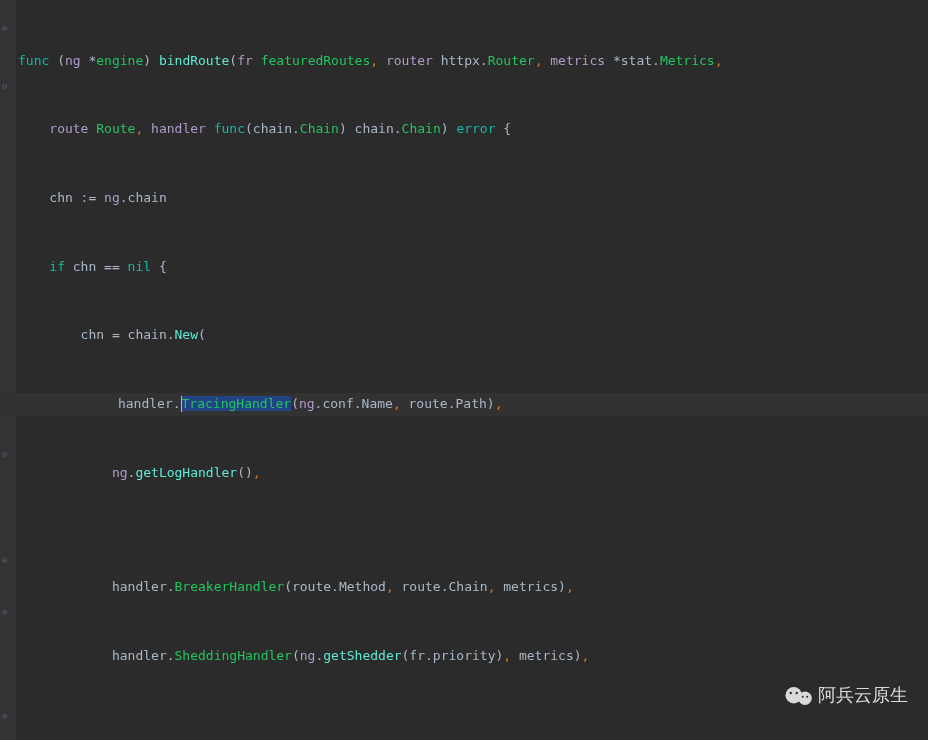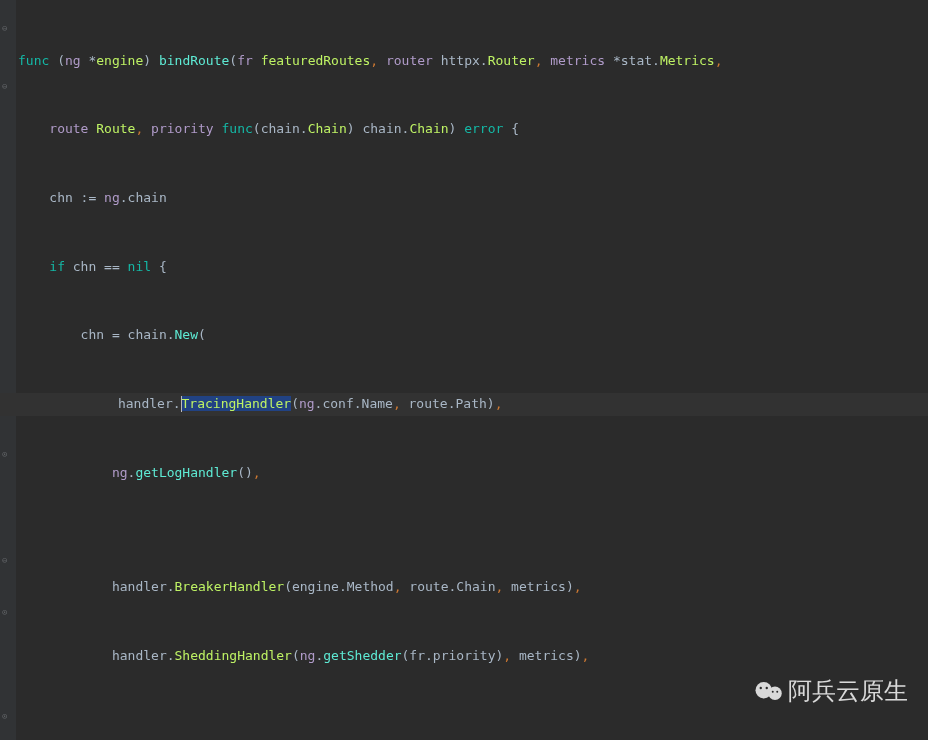--- a/index.html
+++ b/index.html
@@ -42,42 +42,42 @@
   .hl-line {
     background: #323232;
     padding-left: 24px;
   }
   .sel {
     background: #214283;
     display: inline;
   }
   .kw  { color: #14b8a6; }
   .fn  { color: #5eead4; }       
-  .ty  { color: #bef264; }       
+  .ty  { color: #22c55e; }       
   .ty2 { color: #b09bc9; text-align: right; }       
   .comma { color: #cc7832; }
   .cursor {
     display: inline-block;
     width: 1px;
     height: 16px;
     background: #bbbbbb;
     vertical-align: text-top;
     margin: 0;
   }
   
   .watermark {
     position: absolute;
     right: 20px;
     bottom: 28px;
     display: flex;
     align-items: center;
     gap: 4px;
     color: #e8e8e8;
     font-family: sans-serif;
-    font-size: 24px;
+    font-size: 18px;
     font-weight: 500;
     opacity: 0.92;
   }
   .wm-icon {
     width: 30px;
     height: 22px;
     position: relative;
   }
   .wm-icon svg { display:block; }
 </style>
@@ -90,35 +90,35 @@
   <span class="gutter-mark" style="top:450px">⊙</span>
   <span class="gutter-mark" style="top:556px">⊖</span>
   <span class="gutter-mark" style="top:608px">⊙</span>
   <span class="gutter-mark" style="top:712px">⊙</span>
 </div>
 
 <div class="editor">
 
 <div class="line"><span class="kw">func</span><span> (</span><span class="ty2">ng</span><span> *</span><span class="ty">engine</span><span>) </span><span class="fn">bindRoute</span><span>(</span><span class="ty2">fr</span><span> </span><span class="ty">featuredRoutes</span><span class="comma">, </span><span class="ty2">router</span><span> httpx.</span><span class="ty">Router</span><span class="comma">, </span><span class="ty2">metrics</span><span> *stat.</span><span class="ty">Metrics</span><span class="comma">,</span></div>
 
-<div class="line"><span>    </span><span class="ty2">route</span><span> </span><span class="ty">Route</span><span class="comma">, </span><span class="ty2">priority</span><span> </span><span class="kw">func</span><span>(chain.</span><span class="ty">Chain</span><span>) chain.</span><span class="ty">Chain</span><span>) </span><span class="kw">error</span><span> {</span></div>
+<div class="line"><span>    </span><span class="ty2">route</span><span> </span><span class="ty">Route</span><span class="comma">, </span><span class="ty2">handler</span><span> </span><span class="kw">func</span><span>(chain.</span><span class="ty">Chain</span><span>) chain.</span><span class="ty">Chain</span><span>) </span><span class="kw">error</span><span> {</span></div>
 
 <div class="line"><span>    chn := </span><span class="ty2">ng</span><span>.chain</span></div>
 
 <div class="line"><span>    </span><span class="kw">if</span><span> chn == </span><span class="kw">nil</span><span> {</span></div>
 
 <div class="line"><span>        chn = chain.</span><span class="fn">New</span><span>(</span></div>
 
 <div class="line hl-line"><span>            handler.</span><span class="cursor"></span><span class="sel"><span class="ty">TracingHandler</span></span><span>(</span><span class="ty2">ng</span><span>.conf.Name</span><span class="comma">, </span><span>route.Path)</span><span class="comma">,</span></div>
 
 <div class="line"><span>            </span><span class="ty2">ng</span><span>.</span><span class="fn">getLogHandler</span><span>()</span><span class="comma">,</span></div>
 
 
 
-<div class="line"><span>            handler.</span><span class="ty">BreakerHandler</span><span>(engine.Method</span><span class="comma">, </span><span>route.Chain</span><span class="comma">, </span><span>metrics)</span><span class="comma">,</span></div>
+<div class="line"><span>            handler.</span><span class="ty">BreakerHandler</span><span>(route.Method</span><span class="comma">, </span><span>route.Chain</span><span class="comma">, </span><span>metrics)</span><span class="comma">,</span></div>
 
 <div class="line"><span>            handler.</span><span class="ty">SheddingHandler</span><span>(</span><span class="ty2">ng</span><span>.</span><span class="fn">getShedder</span><span>(fr.priority)</span><span class="comma">, </span><span>metrics)</span><span class="comma">,</span></div>
 
 
 
 
 
 
 
 

